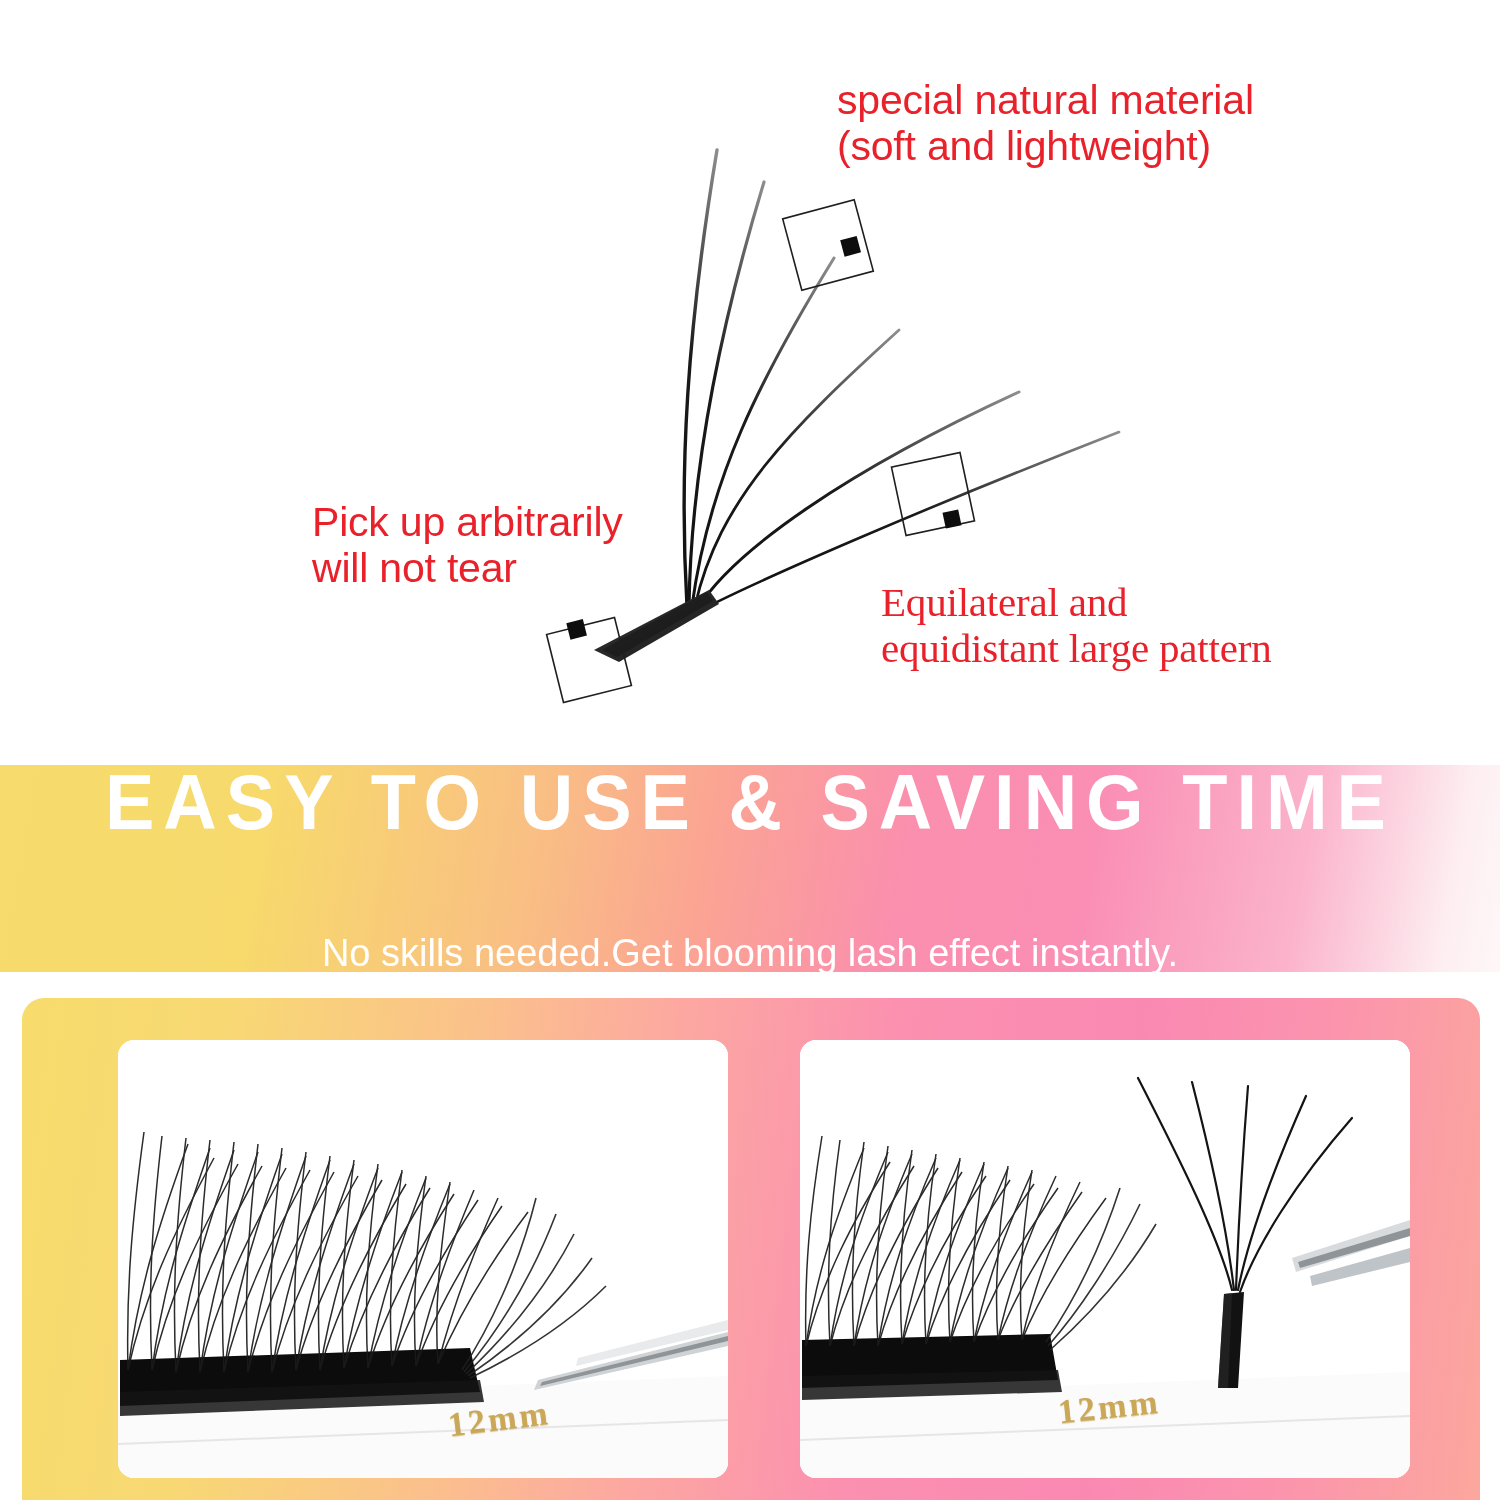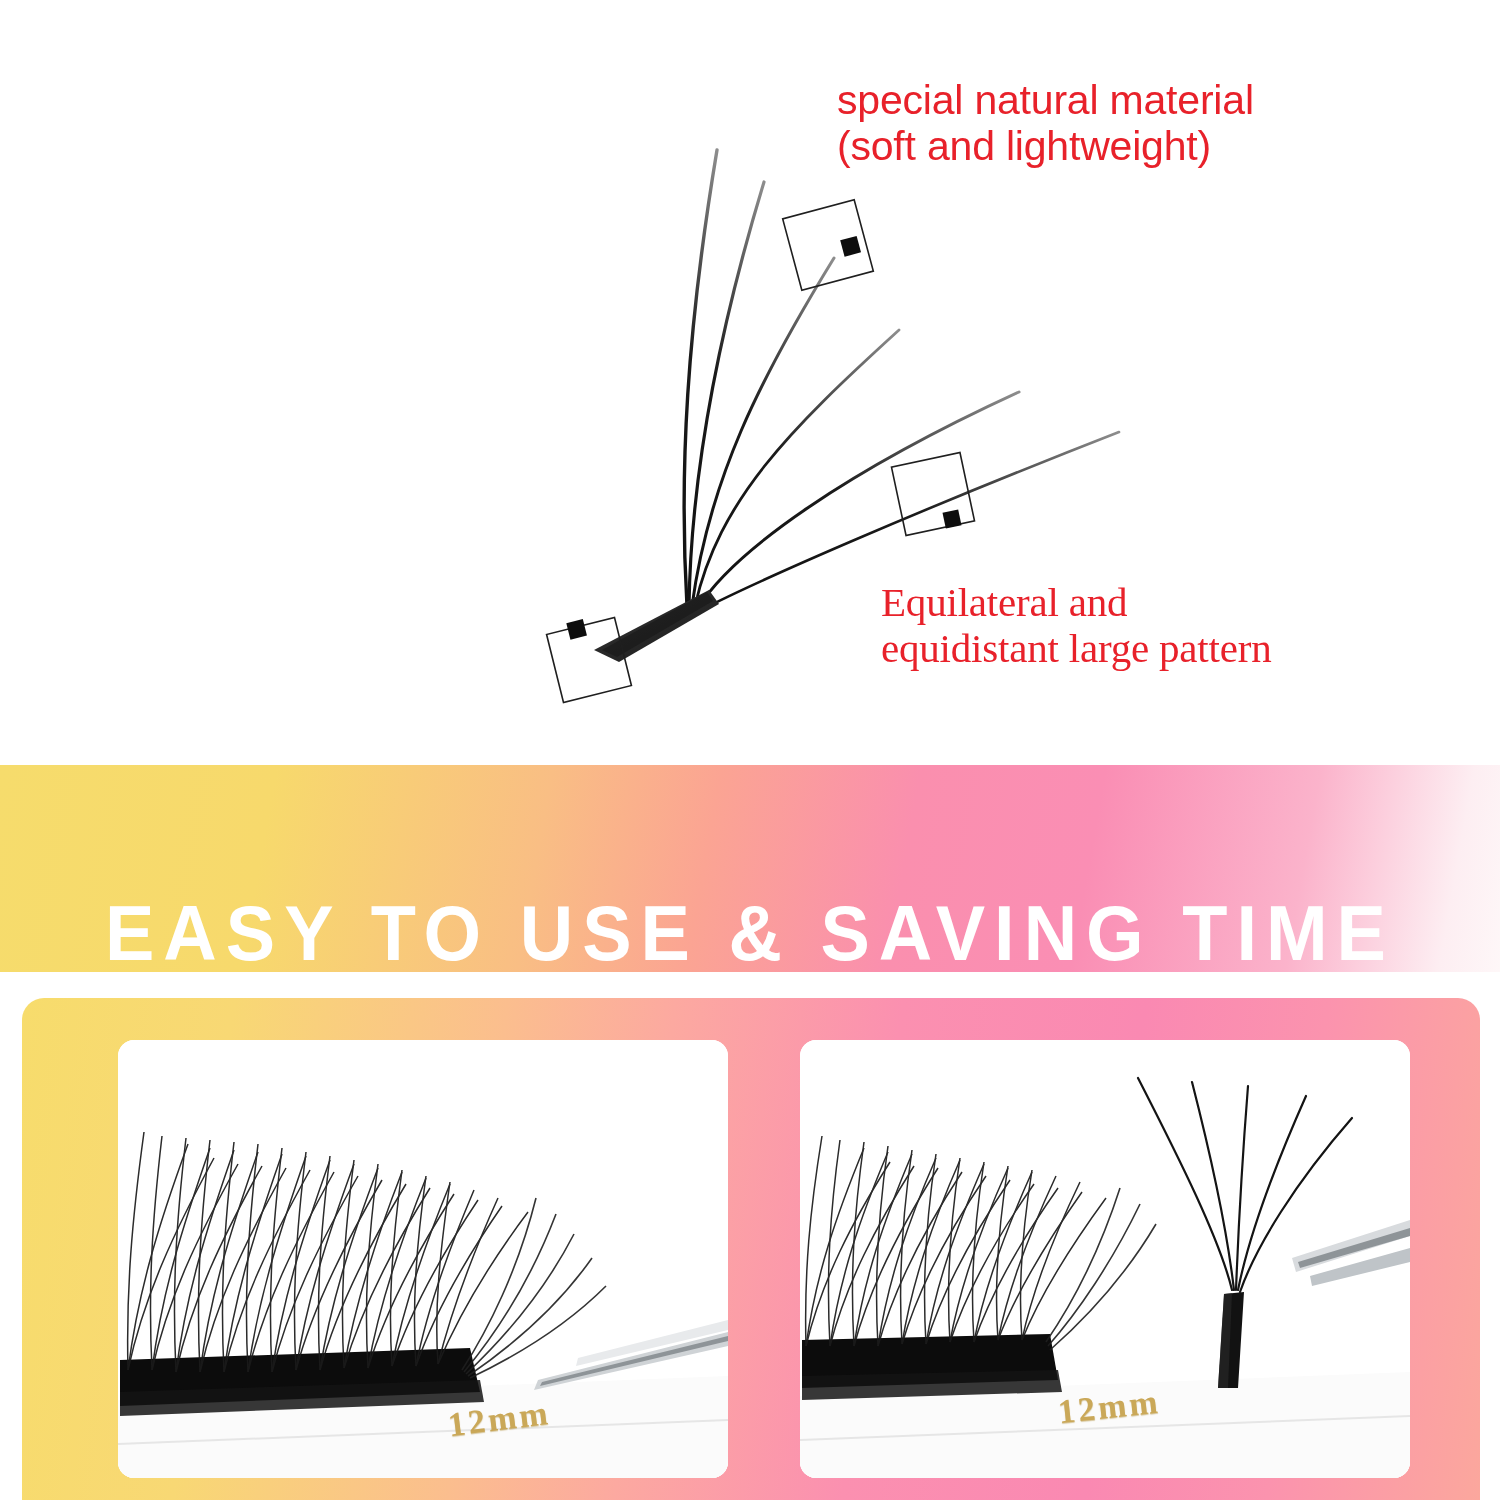--- a/index.html
+++ b/index.html
@@ -56,21 +56,21 @@
         #F9BE84 36%,
         #FBA493 47%,
         #FA8FAE 60%,
         #FA8EB4 72%,
         #FBB3CB 86%,
         #FDEEF2 96%,
         #FEF7F8 100%);
     display: flex;
     flex-direction: column;
     align-items: center;
-    justify-content: flex-end;
+    justify-content: space-between;
   }
   #banner-title {
     color: #ffffff;
     font-family: "Liberation Sans", sans-serif;
     font-size: 74px;
     font-weight: 700;
     letter-spacing: 9px;
     line-height: 1;
     margin: 0 0 2px 0;
     transform: scaleY(1.06);
@@ -171,27 +171,30 @@
     </g>
     <g>
       <rect x="535" y="625" width="70" height="70" fill="none" stroke="#1f1f1f" stroke-width="1.6" transform="rotate(-14 570 660)"></rect>
       <rect x="549" y="621" width="17" height="17" fill="#0d0d0d" transform="rotate(-14 557 629)"></rect>
     </g>
   </svg>
 
   <div class="callout" id="callout-material">special natural material
 (soft and lightweight)</div>
 
+  <div class="callout" id="callout-pickup">Pick up arbitrarily
+will not tear</div>
 
   <div class="callout" id="callout-pattern">Equilateral and
 equidistant large pattern</div>
 </div>
 
 <div id="banner">
   <div id="banner-title">EASY TO USE &amp; SAVING TIME</div>
+  <div id="banner-subtitle">No skills needed.Get blooming lash effect instantly.</div>
 </div>
 
 <div id="photo-panel">
 
   <div class="photo-card" id="photo-card-left">
     <svg class="photo-svg" viewBox="0 0 610 438" preserveAspectRatio="none">
       <rect x="0" y="0" width="610" height="438" fill="#ffffff"></rect>
 
       <path d="M0 360 L610 336 L610 438 L0 438 Z" fill="#fbfbfb"></path>
       <path d="M0 404 L610 380" stroke="#e6e6e6" stroke-width="2" fill="none"></path>

